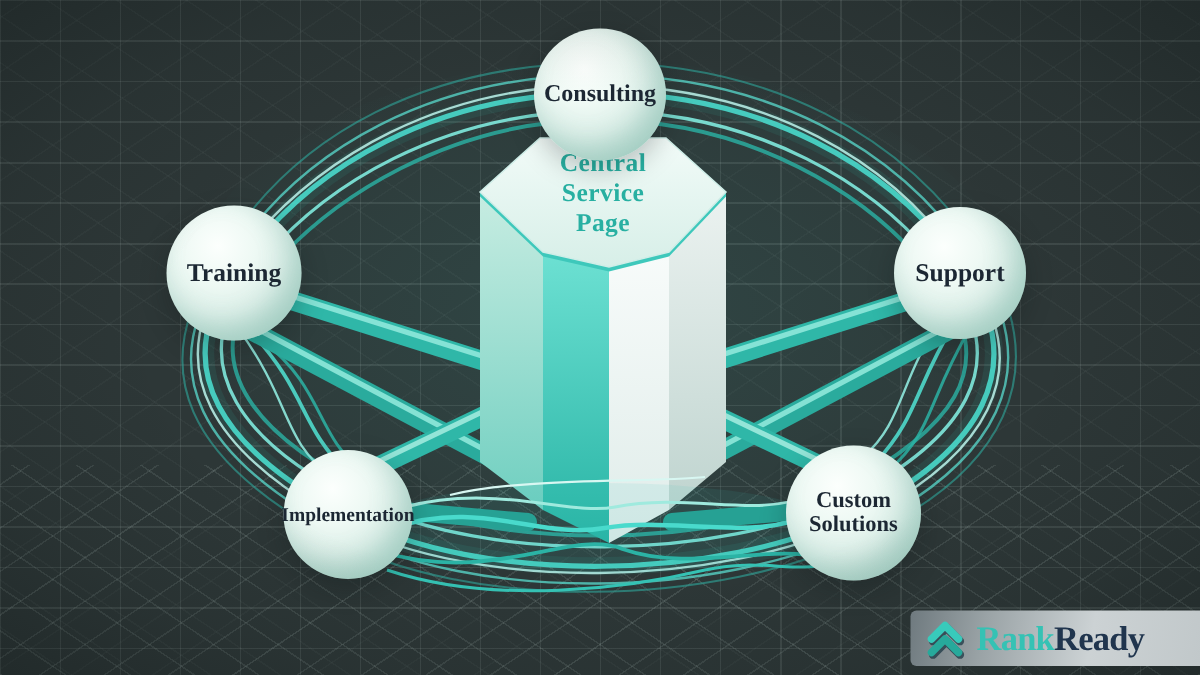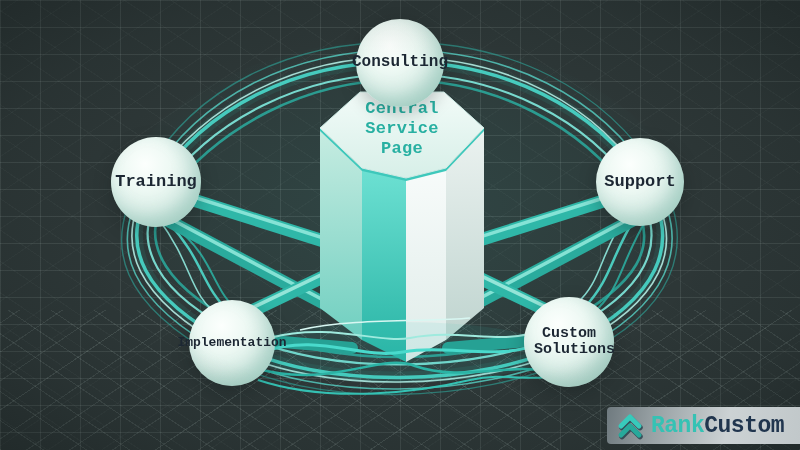--- a/index.html
+++ b/index.html
@@ -4,21 +4,21 @@
 <style>
   html,body{margin:0;padding:0;}
   .stage{
     position:relative;width:800px;height:450px;overflow:hidden;
     background-color:#2d3737;
     background-image:
       repeating-linear-gradient(34deg, rgba(200,220,214,0.035) 0 1px, transparent 1px 26px),
       repeating-linear-gradient(-34deg, rgba(200,220,214,0.03) 0 1px, transparent 1px 30px),
       repeating-linear-gradient(to right, rgba(220,238,232,0.10) 0 1px, transparent 1px 40px),
       repeating-linear-gradient(to bottom, rgba(220,238,232,0.10) 0 1px, transparent 1px 27px);
-    font-family:Liberation Mono, monospace;
+    font-family:Liberation Serif, serif;
   }
   .floor{
     position:absolute;left:0;top:310px;width:800px;height:140px;
     background-image:
       repeating-linear-gradient(34deg, rgba(210,230,224,0.10) 0 1px, transparent 1px 24px),
       repeating-linear-gradient(-34deg, rgba(210,230,224,0.10) 0 1px, transparent 1px 24px);
   }
   .glow{
     position:absolute;left:120px;top:40px;width:560px;height:340px;border-radius:50%;
     background:radial-gradient(ellipse at center, rgba(70,205,190,0.10) 0%, rgba(70,205,190,0.04) 55%, transparent 75%);
@@ -178,17 +178,17 @@
 
   <div class="logo-bar">
     <svg width="28" height="28" viewBox="0 0 28 28">
       <polyline points="5,14 14,5 23,14" fill="none" stroke="#16323e" stroke-width="5.5" stroke-linecap="round" stroke-linejoin="round" transform="translate(1,1.5)" opacity="0.7"></polyline>
       <polyline points="5,23 14,14 23,23" fill="none" stroke="#16323e" stroke-width="5.5" stroke-linecap="round" stroke-linejoin="round" transform="translate(1,1.5)" opacity="0.7"></polyline>
       <polyline points="5,14 14,5 23,14" fill="none" stroke="#38cabb" stroke-width="5" stroke-linecap="round" stroke-linejoin="round"></polyline>
       <polyline points="5,23 14,14 23,23" fill="none" stroke="#27a99b" stroke-width="5" stroke-linecap="round" stroke-linejoin="round"></polyline>
     </svg>
     <div class="logo-text">
       <span class="p1">Rank</span>
-      <span class="p2">Custom</span>
+      <span class="p2">Ready</span>
     </div>
   </div>
 
 </div>
 
 </body></html>

